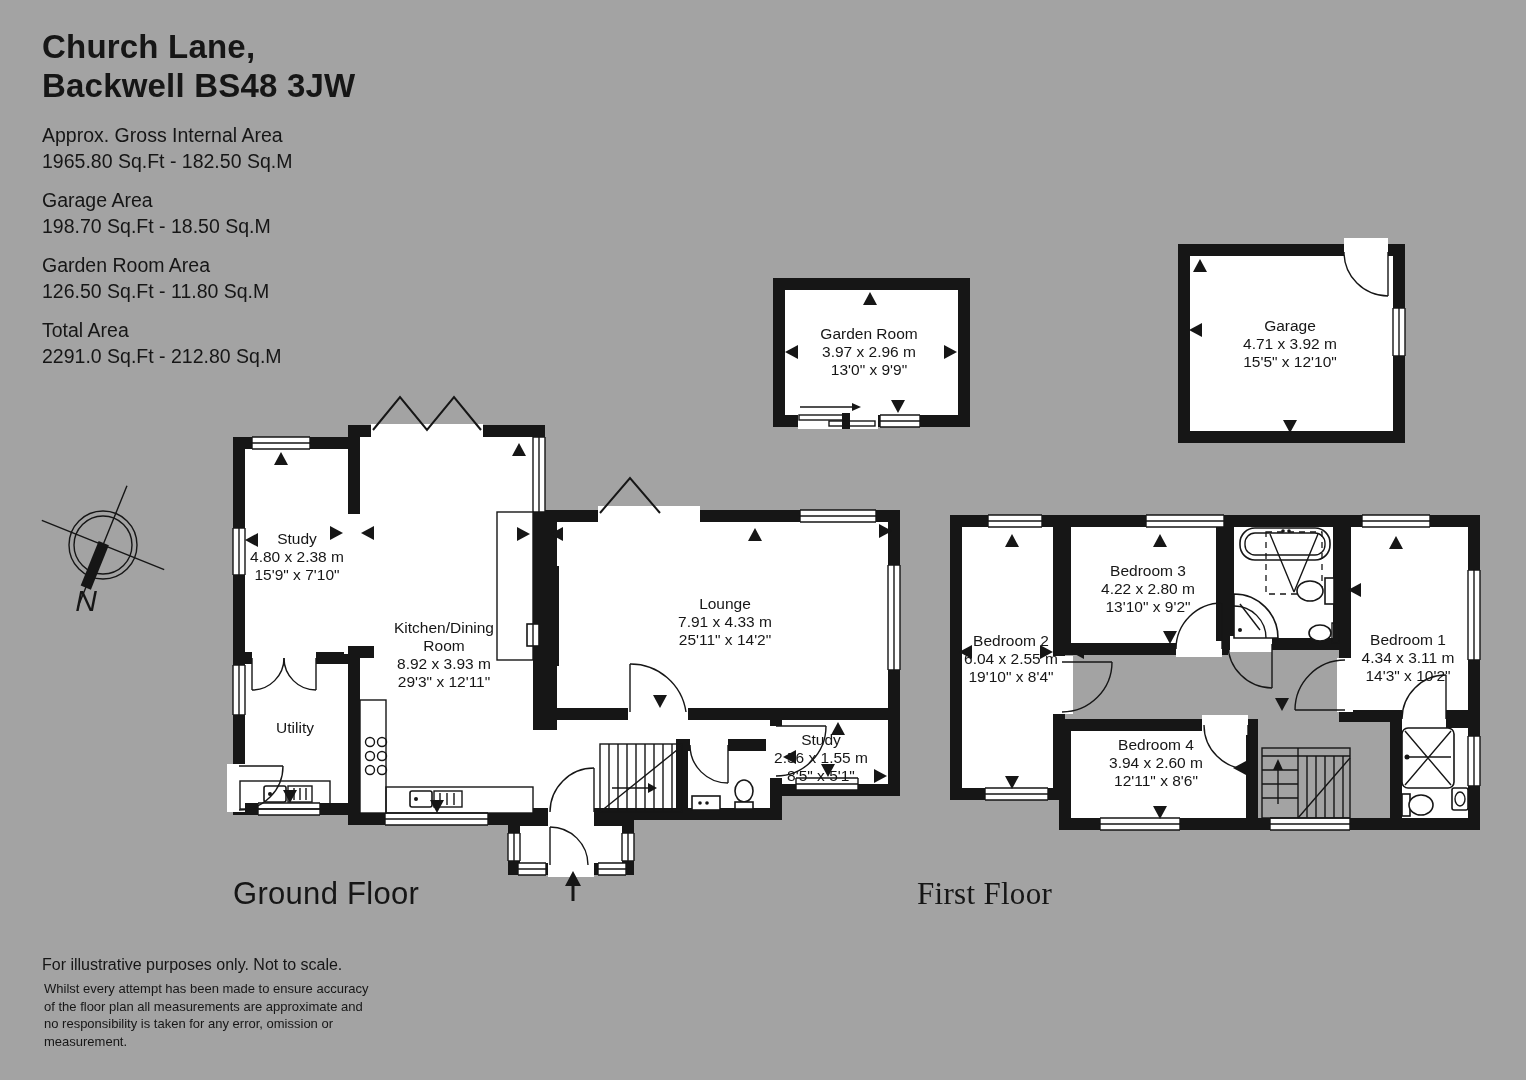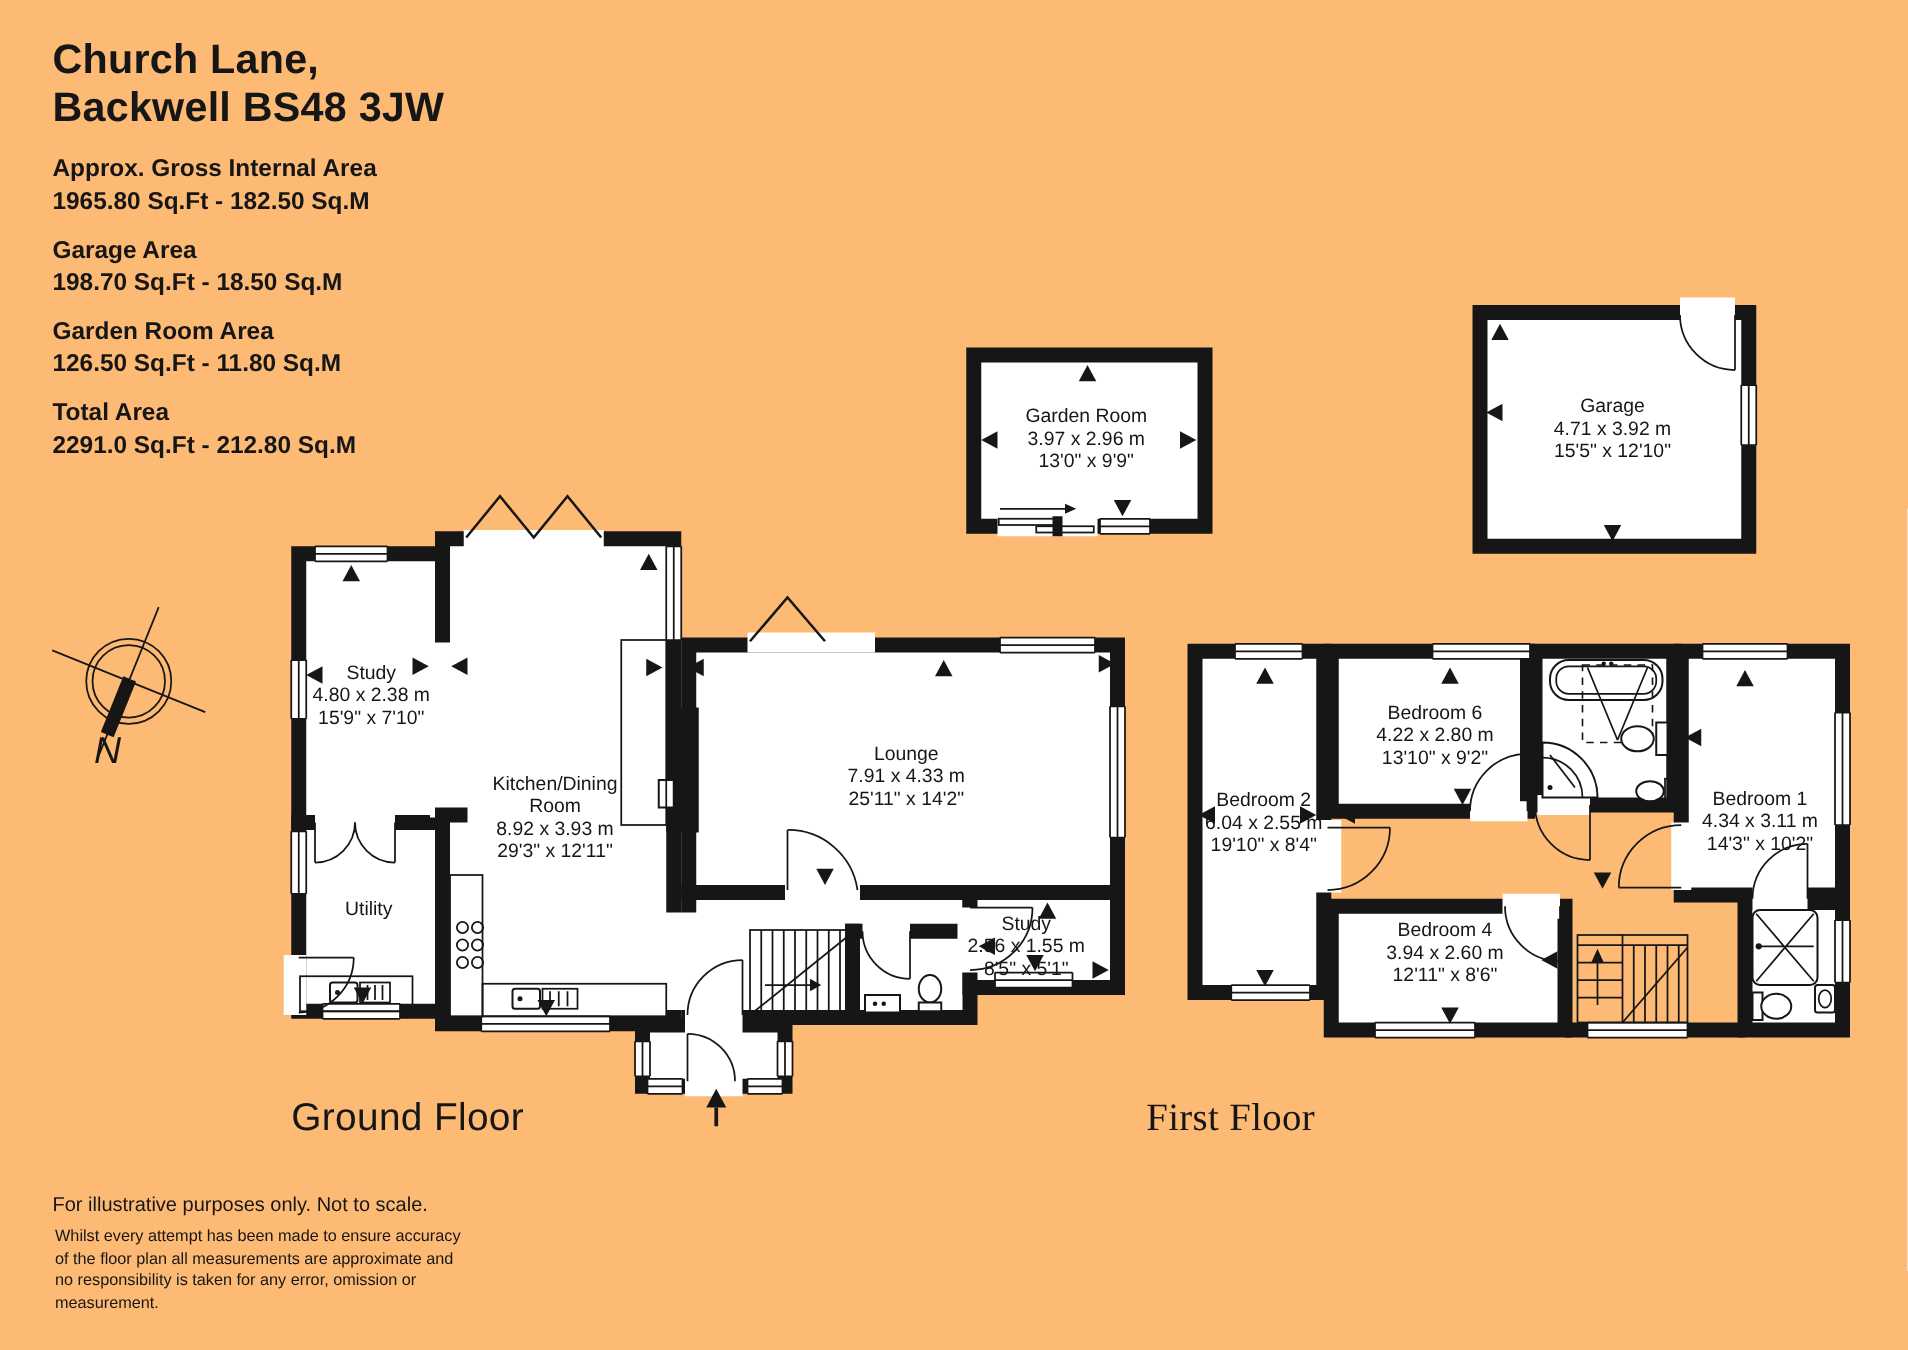--- a/index.html
+++ b/index.html
@@ -1,21 +1,21 @@
 <!DOCTYPE html>
 <html><head>
 <meta charset="utf-8">
 <style>
   html,body{margin:0;padding:0;background:#fff;}
-  #stage{position:relative;width:1526px;height:1080px;background:#fdba74;overflow:hidden;
+  #stage{position:relative;width:1526px;height:1080px;background:#a3a3a3;overflow:hidden;
          font-family:"Liberation Sans",sans-serif;color:#161616;}
   #plan-svg{position:absolute;left:0;top:0;}
   .hdr-title{position:absolute;left:42px;top:28px;font-size:33px;font-weight:bold;line-height:1.18;letter-spacing:.2px;}
   .areas{position:absolute;left:42px;top:122px;font-size:19.5px;line-height:26px;}
-  .area-block{margin-bottom:13px;font-weight:bold;}
+  .area-block{margin-bottom:13px;}
   .rlabel{position:absolute;transform:translate(-50%,-50%);text-align:center;
           font-size:15.5px;line-height:1.17;white-space:nowrap;color:#161616;}
   .floor-label{position:absolute;font-size:31px;letter-spacing:.3px;}
   .compass-n{position:absolute;left:86px;top:601px;font-size:30px;font-style:italic;transform:translate(-50%,-50%);}
   .footer1{position:absolute;left:42px;top:956px;font-size:16px;}
   .footer2{position:absolute;left:44px;top:980px;width:332px;font-size:13px;line-height:17.5px;}
   .wall{fill:#fff;stroke:#161616;stroke-width:12;}
   .blk{fill:#161616;stroke:none;}
   .wht{fill:#fff;stroke:none;}
   .thin{fill:none;stroke:#161616;stroke-width:1.4;}
@@ -387,21 +387,21 @@
     <div>8'5" x 5'1"</div>
   </div>
 
   <div class="rlabel" style="left:1011px;top:659px;">
     <div>Bedroom 2</div>
     <div>6.04 x 2.55 m</div>
     <div>19'10" x 8'4"</div>
   </div>
 
   <div class="rlabel" style="left:1148px;top:589px;">
-    <div>Bedroom 6</div>
+    <div>Bedroom 3</div>
     <div>4.22 x 2.80 m</div>
     <div>13'10" x 9'2"</div>
   </div>
 
   <div class="rlabel" style="left:1408px;top:624px;margin-top:34px;">
     <div>Bedroom 1</div>
     <div>4.34 x 3.11 m</div>
     <div>14'3" x 10'2"</div>
   </div>
 

